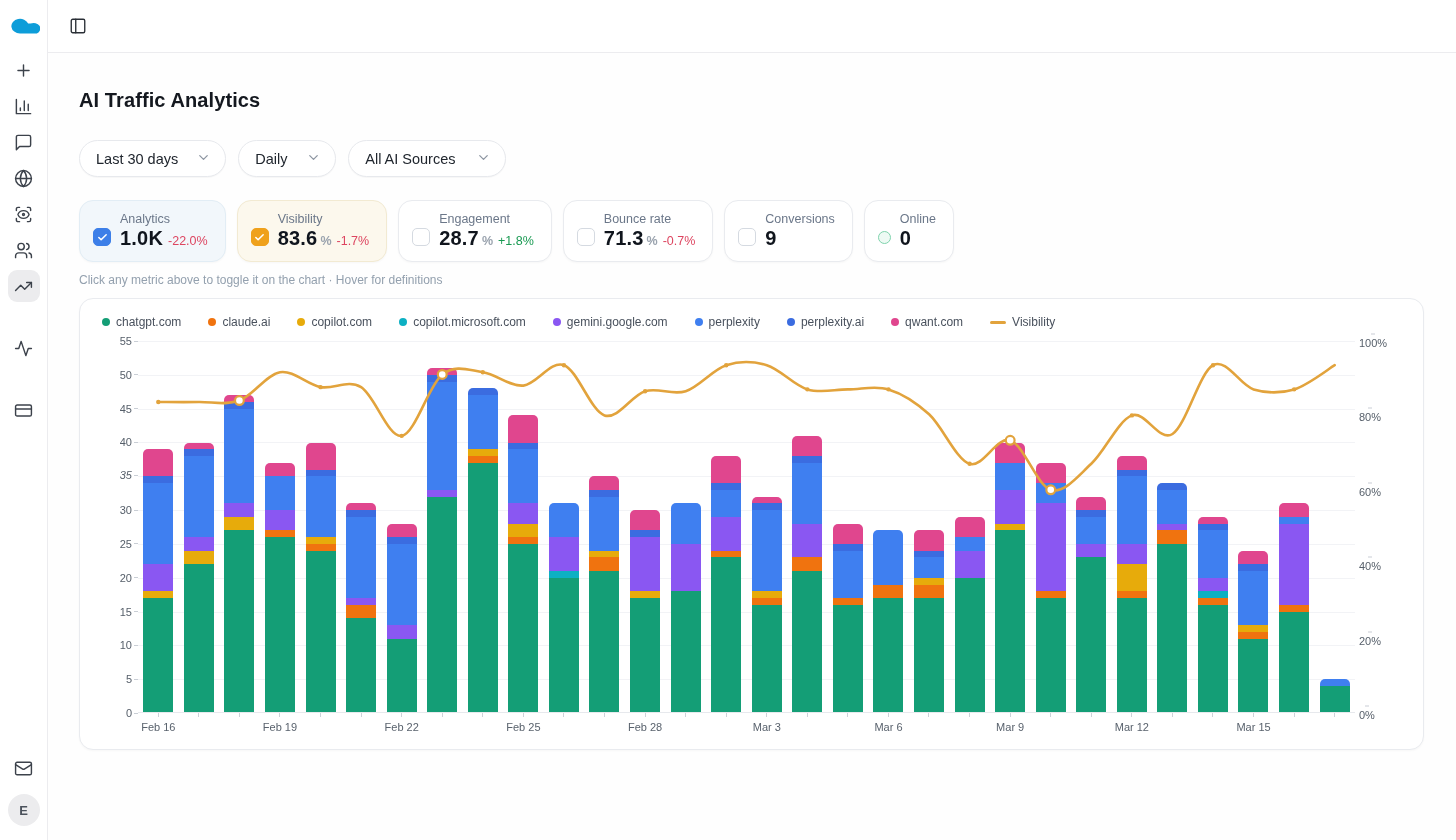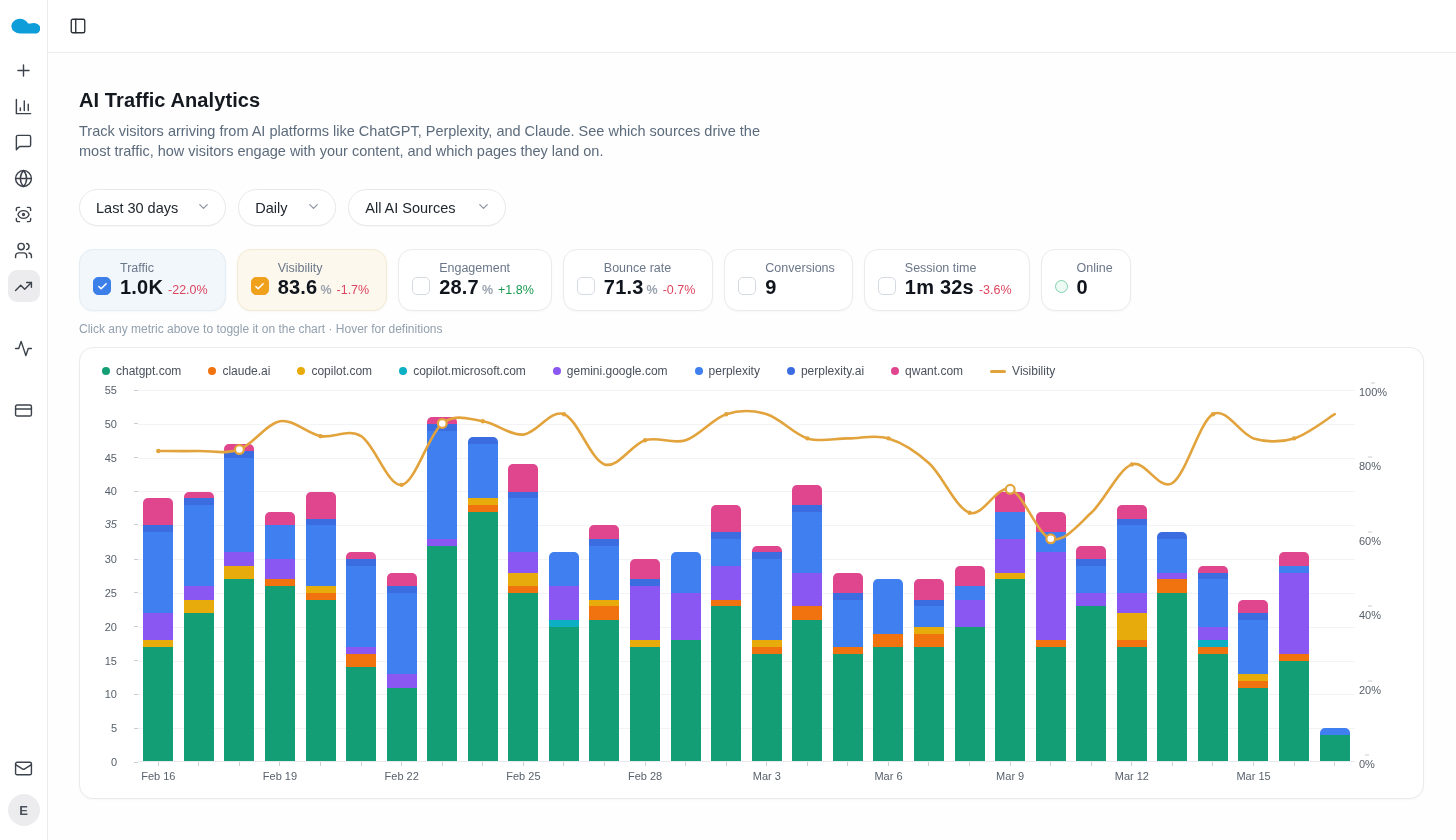--- a/index.html
+++ b/index.html
@@ -61,21 +61,21 @@
   
   .chart-card { margin-top:11px; background:#fff; border:1px solid #e9ebef; border-radius:14px;
     padding:16px 20px 12px; box-shadow:0 1px 2px rgba(16,24,40,.03); }
   .legend { display:flex; align-items:center; gap:27px; padding-left:2px; margin-bottom:12px; }
   .litem { display:flex; align-items:center; gap:6px; font-size:12px; color:#49515d; }
   .ldot { width:8px; height:8px; border-radius:50%; }
   .lline { width:16px; height:3px; border-radius:2px; }
 
   .plot-wrap { display:flex; }
   .yaxis { width:38px; position:relative; flex-shrink:0; }
-  .yaxis .ylab { position:absolute; right:0; display:flex; align-items:center; gap:17px;
+  .yaxis .ylab { position:absolute; right:0; display:flex; align-items:center; gap:2px;
     font-size:11px; color:#555e69; transform:translateY(-50%); }
   .ytick { width:4px; height:1px; background:#c9ced5; display:inline-block; }
   .raxis { width:48px; position:relative; flex-shrink:0; }
   .raxis .ylab { position:absolute; left:4px; display:flex; align-items:center; gap:2px;
     font-size:11px; color:#555e69; transform:translateY(-50%);flex-direction:column; }
   .plot { flex:1; position:relative; height:372px; }
   .gridline { position:absolute; left:0; right:0; height:1px; background:#f2f3f6; }
   .axisline { position:absolute; left:0; right:0; bottom:0; height:1px; background:#e7e9ed; }
   .bars { position:absolute; inset:0; display:flex; align-items:flex-end; }
   .slot { flex:1; height:100%; display:flex; align-items:flex-end; justify-content:center; }
@@ -189,21 +189,20 @@
     <div class="topbar">
       <div class="icon-btn" id="panel-toggle-slot">
           <svg width="18" height="18" viewBox="0 0 24 24" fill="none" stroke="currentColor" stroke-width="1.8" stroke-linecap="round" stroke-linejoin="round">
             <rect x="3" y="3" width="18" height="18" rx="2"></rect>
             <path d="M9 3v18"></path>
           </svg>
         </div>
     </div>
     <div class="content">
       <div class="page-title">AI Traffic Analytics</div>
-      <div class="page-desc">Track visitors arriving from AI platforms like ChatGPT, Perplexity, and Claude. See which sources drive the most traffic, how visitors engage with your content, and which pages they land on.</div>
 
       <div class="filters" id="filters">
           <div class="pill" style="min-width: 138px;">
             <span>Last 30 days</span>
     <span class="chev"><svg width="15" height="15" viewBox="0 0 24 24" fill="none" stroke="currentColor" stroke-width="2" stroke-linecap="round" stroke-linejoin="round">
                 <path d="m6 9 6 6 6-6"></path>
               </svg></span>
           </div>
           <div class="pill" style="min-width: 98px;">
             <span>Daily</span>
@@ -220,21 +219,21 @@
         </div>
 
       <div class="cards" id="cards">
           <div class="mcard blue">
             <span class="cb on-blue">
       <svg width="11" height="11" viewBox="0 0 24 24" fill="none" stroke="#fff" stroke-width="3.4" stroke-linecap="round" stroke-linejoin="round">
                 <path d="m20 6-11 11-5-5"></path>
               </svg>
             </span>
             <div class="mcol">
-      <div class="mlabel">Traffic</div>
+      <div class="mlabel">Analytics</div>
       <div class="vrow">
         <span class="mval">1.0K</span>
 
         <span class="mdelta down">-22.0%</span>
       </div>
             </div>
           </div>
           <div class="mcard amber">
             <span class="cb on-amber">
       <svg width="11" height="11" viewBox="0 0 24 24" fill="none" stroke="#fff" stroke-width="3.4" stroke-linecap="round" stroke-linejoin="round">
@@ -272,31 +271,20 @@
       </div>
             </div>
           </div>
           <div class="mcard ">
             <span class="cb"></span>
             <div class="mcol">
       <div class="mlabel">Conversions</div>
       <div class="vrow">
         <span class="mval">9</span>
 
-      </div>
-            </div>
-          </div>
-          <div class="mcard ">
-            <span class="cb"></span>
-            <div class="mcol">
-      <div class="mlabel">Session time</div>
-      <div class="vrow">
-        <span class="mval">1m 32s</span>
-
-        <span class="mdelta down">-3.6%</span>
       </div>
             </div>
           </div>
           <div class="mcard ">
             <span class="cb online"></span>
             <div class="mcol">
       <div class="mlabel">Online</div>
       <div class="vrow">
         <span class="mval">0</span>
 

